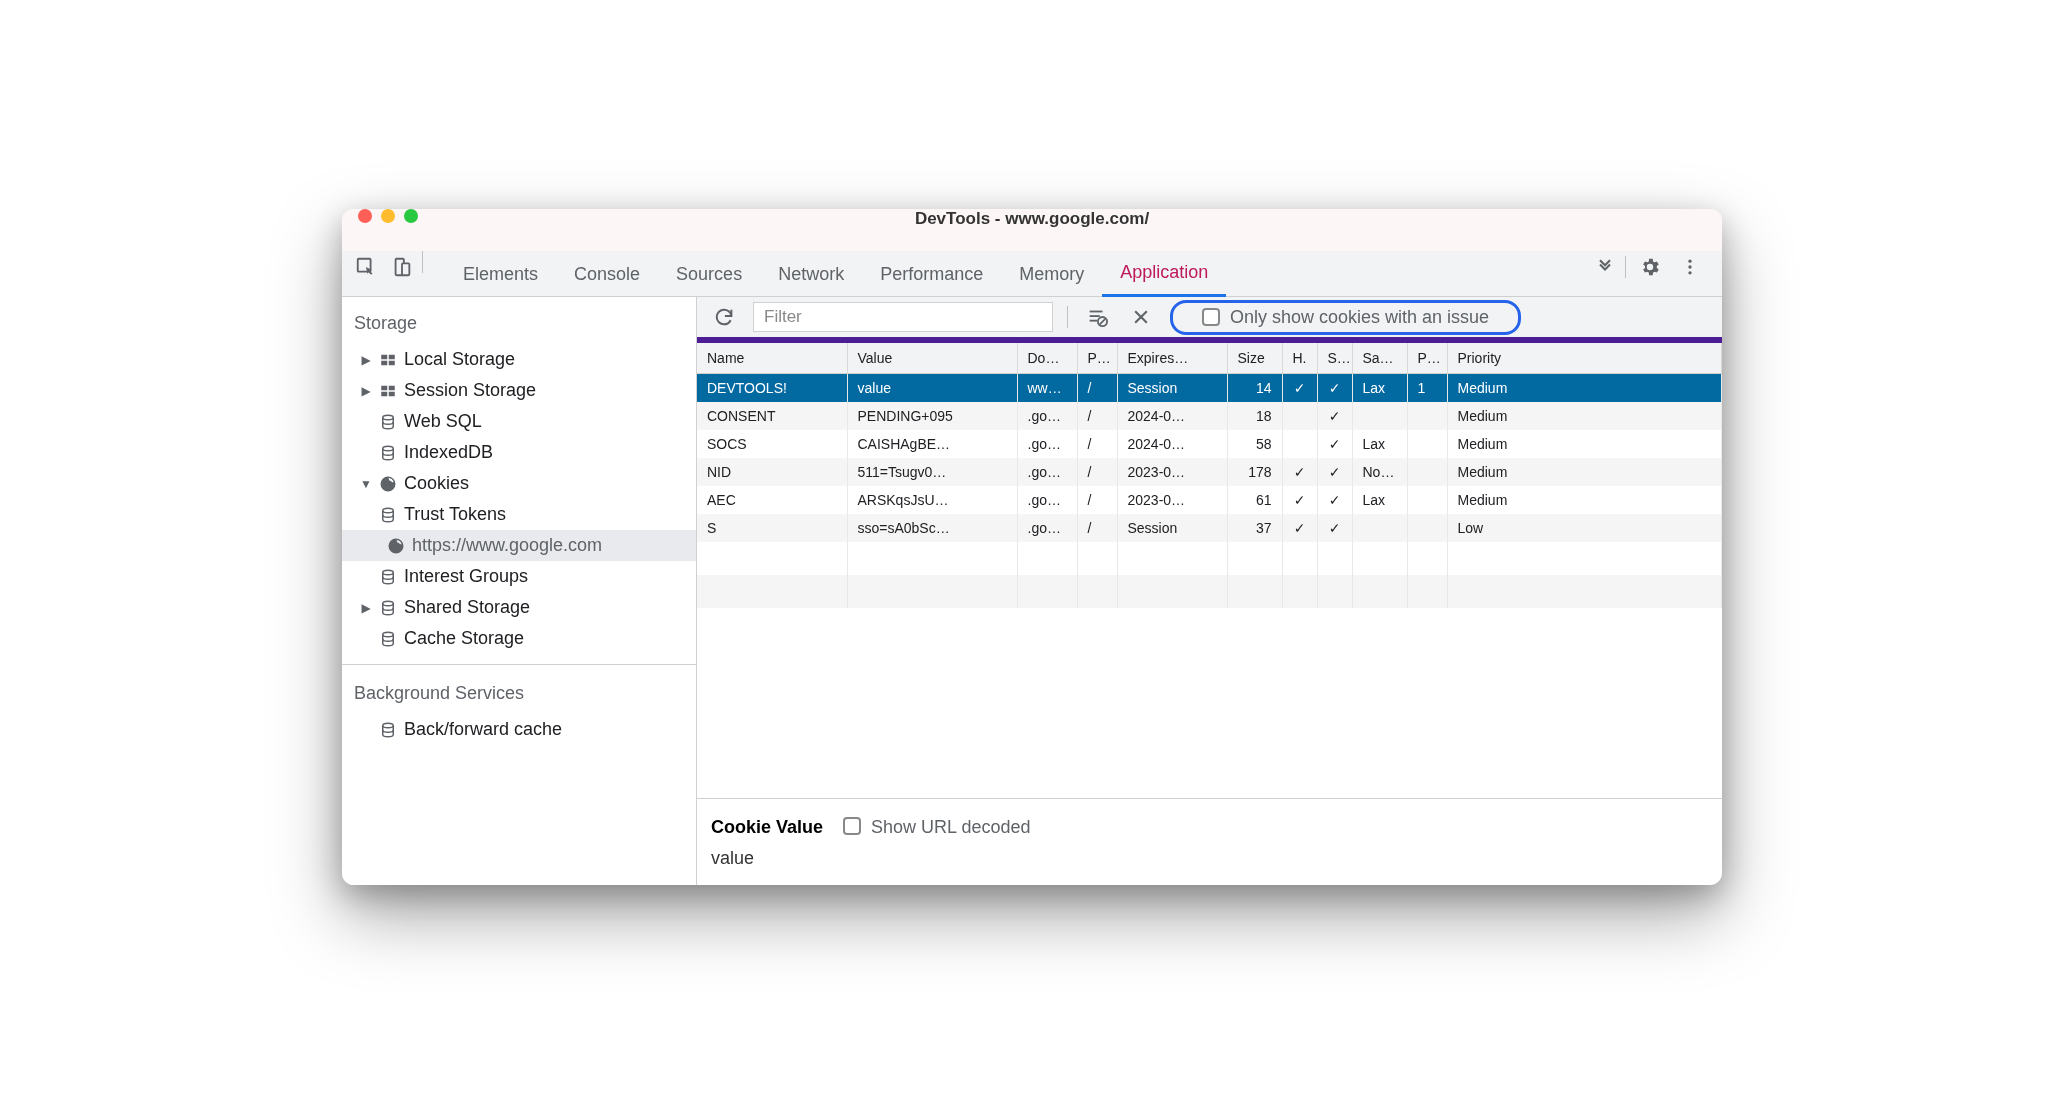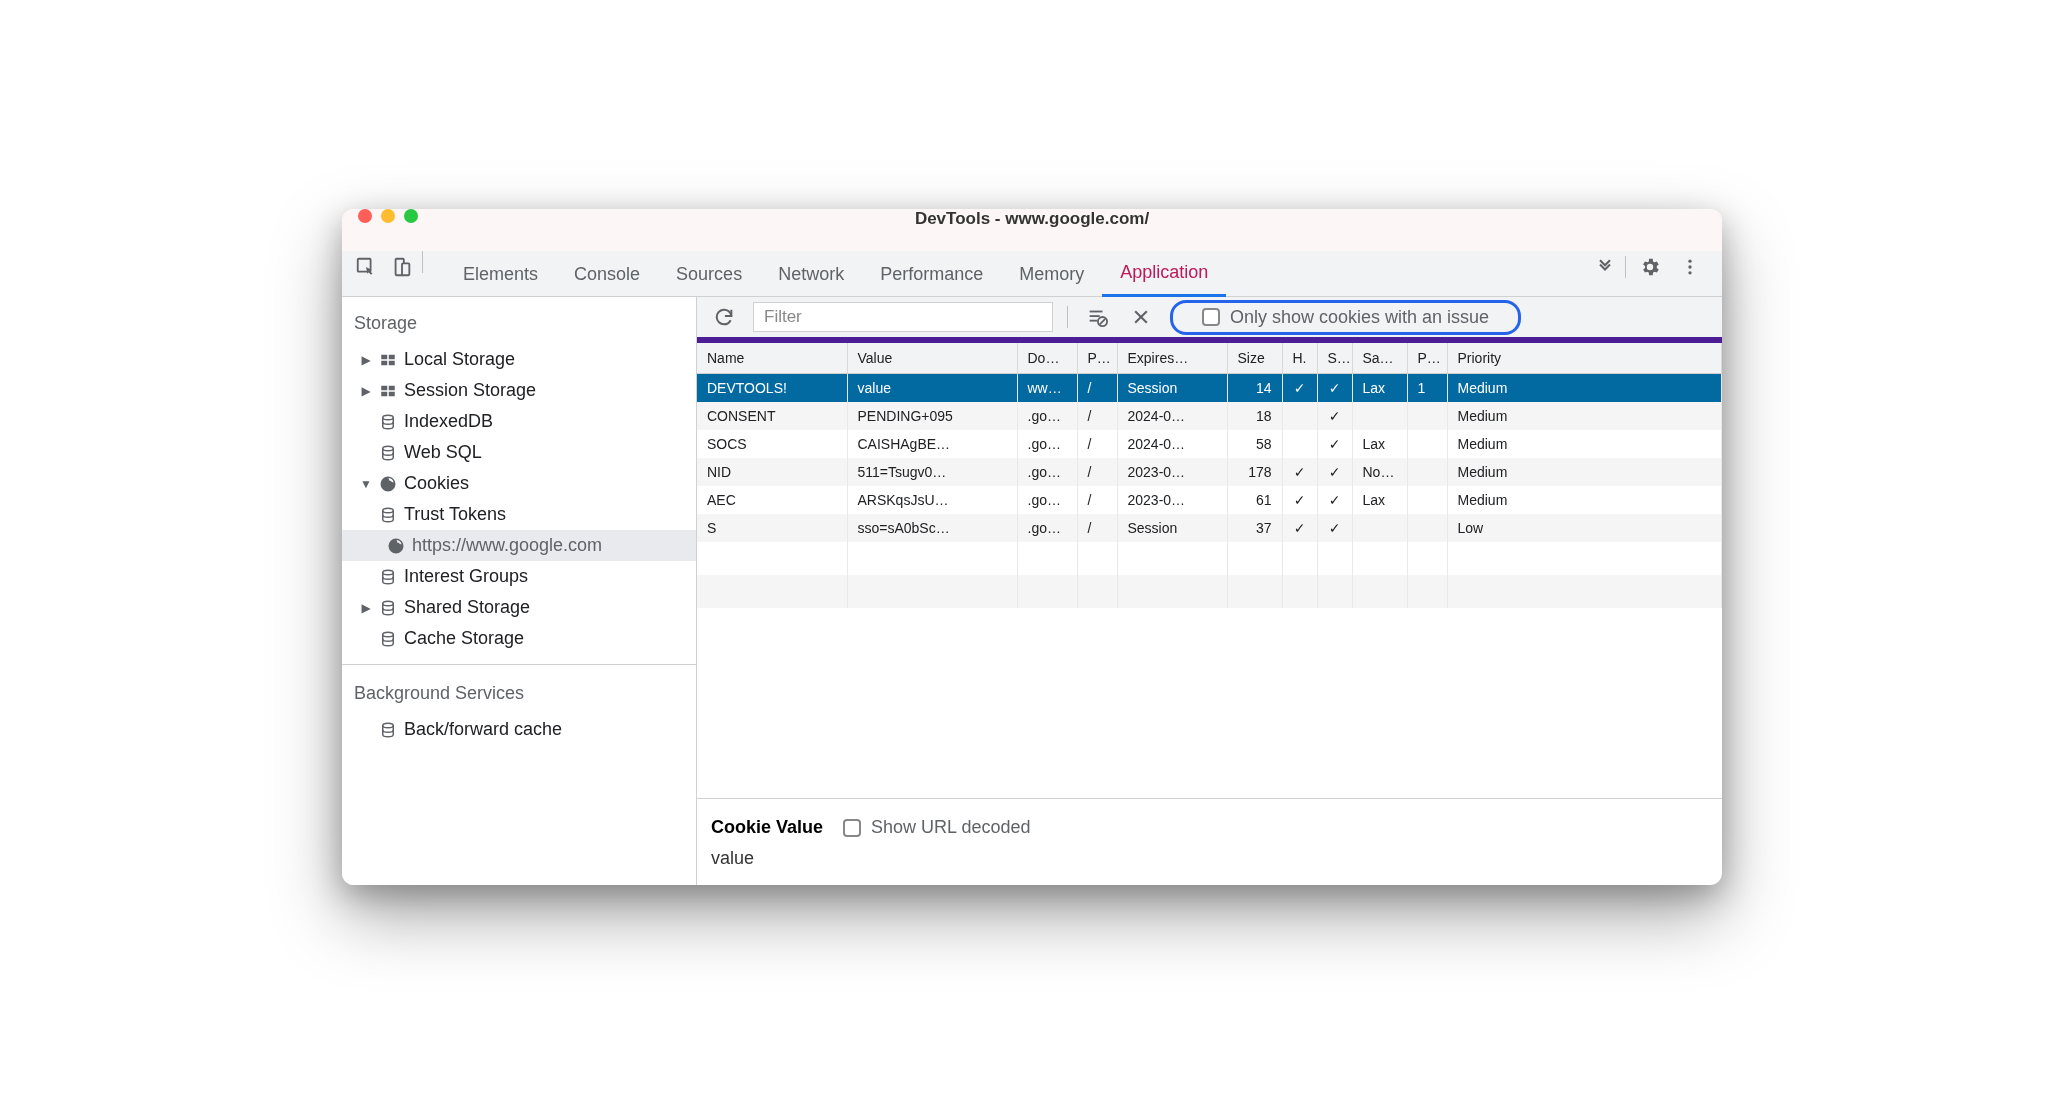--- a/index.html
+++ b/index.html
@@ -42,21 +42,21 @@
 td { padding: 6px 10px; border-right: 1px solid #e8e8e8; color: #202124; white-space: nowrap; overflow: hidden; text-overflow: ellipsis; }
 td.num { text-align: right; }
 td.ck { text-align: center; }
 tr.even td { background: #f5f5f5; }
 tr.sel td { background: #0369a1; color: #fff; }
 tr.blank td { height: 33px; }
 .col-name{width:150px;max-width:150px}.col-value{width:170px;max-width:170px}.col-do{width:60px;max-width:60px}.col-path{width:40px;max-width:40px}.col-exp{width:110px;max-width:110px}.col-size{width:55px;max-width:55px}.col-h{width:35px;max-width:35px}.col-s{width:35px;max-width:35px}.col-sa{width:55px;max-width:55px}.col-p{width:40px;max-width:40px}.col-pri{max-width:130px}
 .detail { border-top: 1px solid #d0d0d0; padding: 18px 14px 16px; }
 .detail-h { display: flex; align-items: center; gap: 20px; }
 .detail-title { font-size: 18px; font-weight: 600; }
-.detail-chk { display: flex; align-items: center; gap: 10px; color: #5f6368; font-size: 18px; }
+.detail-chk { display: flex; gap: 10px; color: #5f6368; font-size: 18px; }
 .detail-val { font-size: 18px; color: #333; padding-top: 10px; }
 svg { display: block; }
 </style>
 </head>
 <body>
 
 <div class="window">
 
   <div class="titlebar">
     <div class="traffic">
@@ -142,32 +142,32 @@
         </div>
         <div class="sb-item">
           <span class="arrow"></span>
           <span class="sb-icon">
             <svg width="18" height="18" viewBox="0 0 24 24" fill="none" stroke="#5f6368" stroke-width="2">
               <ellipse cx="12" cy="6" rx="7" ry="3"></ellipse>
               <path d="M5 6v6c0 1.7 3.1 3 7 3s7-1.3 7-3V6"></path>
               <path d="M5 12v6c0 1.7 3.1 3 7 3s7-1.3 7-3v-6"></path>
             </svg>
           </span>
+          <span>Web SQL</span>
+        </div>
+        <div class="sb-item">
+          <span class="arrow"></span>
+          <span class="sb-icon">
+            <svg width="18" height="18" viewBox="0 0 24 24" fill="none" stroke="#5f6368" stroke-width="2">
+              <ellipse cx="12" cy="6" rx="7" ry="3"></ellipse>
+              <path d="M5 6v6c0 1.7 3.1 3 7 3s7-1.3 7-3V6"></path>
+              <path d="M5 12v6c0 1.7 3.1 3 7 3s7-1.3 7-3v-6"></path>
+            </svg>
+          </span>
           <span>IndexedDB</span>
-        </div>
-        <div class="sb-item">
-          <span class="arrow"></span>
-          <span class="sb-icon">
-            <svg width="18" height="18" viewBox="0 0 24 24" fill="none" stroke="#5f6368" stroke-width="2">
-              <ellipse cx="12" cy="6" rx="7" ry="3"></ellipse>
-              <path d="M5 6v6c0 1.7 3.1 3 7 3s7-1.3 7-3V6"></path>
-              <path d="M5 12v6c0 1.7 3.1 3 7 3s7-1.3 7-3v-6"></path>
-            </svg>
-          </span>
-          <span>Web SQL</span>
         </div>
         <div class="sb-item">
           <span class="arrow">▼</span>
           <span class="sb-icon">
             <svg width="18" height="18" viewBox="0 0 24 24" fill="#5f6368">
               <path d="M12 2a10 10 0 100 20 10 10 0 000-20zm0 2a8 8 0 017.5 5.5A3 3 0 0116 8a3 3 0 01-3-3 3 3 0 01.1-.8A8 8 0 0012 4z"></path>
               <circle cx="8" cy="10" r="1.3"></circle>
               <circle cx="10" cy="15" r="1.3"></circle>
               <circle cx="15" cy="14" r="1.3"></circle>
             </svg>

